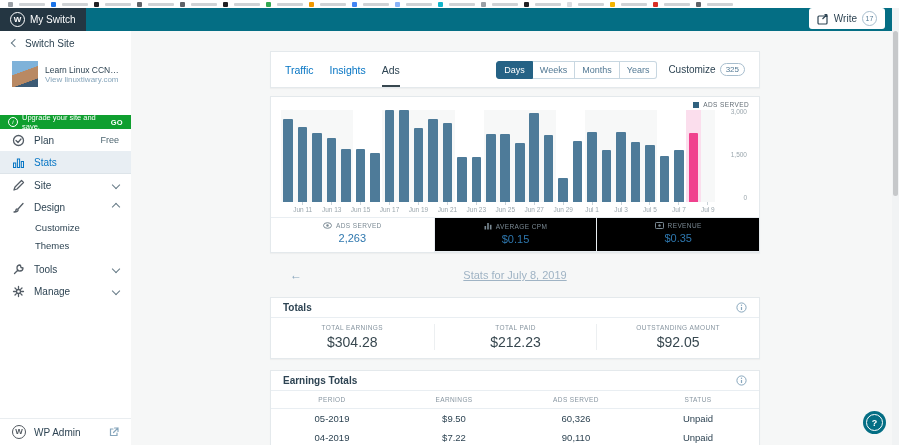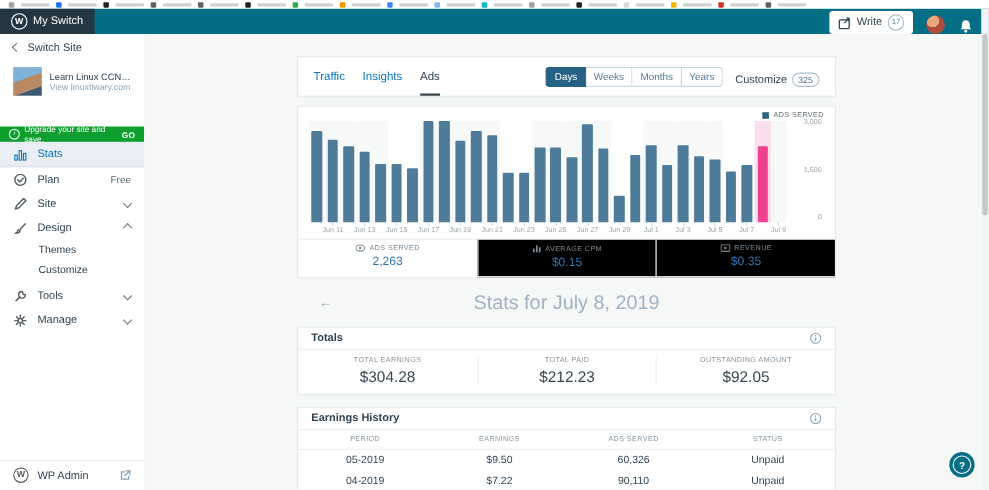--- a/index.html
+++ b/index.html
@@ -10,21 +10,21 @@
              align-items:flex-start;gap:6px;padding:2px 8px;overflow:hidden;}
   .bm{width:5px;height:5px;border-radius:1px;flex:0 0 auto;display:inline-block;}
   .bm-t{width:26px;height:3px;margin-top:1px;background:#cfd3d6;border-radius:1px;flex:0 0 auto;display:inline-block;}
   
   .masthead{position:absolute;top:8px;left:0;right:0;height:23px;background:#046e84;display:flex;
             align-items:stretch;color:#fff;font-size:10px;}
   .mh-item{display:flex;align-items:center;gap:5px;padding:0 10px;cursor:pointer;}
   .mh-item.sel{background:#243642;}
   .wp-logo{width:13px;height:13px;border:1.4px solid #fff;border-radius:50%;display:flex;align-items:center;
            justify-content:center;font-size:8px;font-weight:bold;line-height:1;}
-  .mh-right{margin-left:auto;display:flex;align-items:flex-end;gap:12px;padding-right:14px;}
+  .mh-right{margin-left:auto;display:flex;align-items:flex-end;gap:12px;padding-right:14px;flex-direction:column;}
   .write-btn{background:#fff;color:#2e4453;border-radius:3px;display:flex;align-items:center;gap:5px;
              padding:3px 8px;font-size:10px;cursor:pointer;}
   .write-badge{width:13px;height:13px;border:1px solid #a8bece;border-radius:50%;font-size:7px;color:#537994;
                display:flex;align-items:center;justify-content:center;}
   .avatar{width:17px;height:17px;border-radius:50%;background:radial-gradient(circle at 35% 30%,#e8a87c 0 35%,#b14a3a 36% 100%);cursor:pointer;}
   
   .sidebar{position:absolute;top:31px;left:0;bottom:0;width:131px;background:#fff;border-right:1px solid #e4e8ea;}
   .switch-site{height:24px;display:flex;align-items:center;gap:7px;padding:0 12px;font-size:10px;color:#2e4453;cursor:pointer;}
   .chev{display:inline-block;width:5px;height:5px;border-left:1.4px solid #667a86;border-bottom:1.4px solid #667a86;}
   .chev.left{transform:rotate(45deg);}
@@ -53,21 +53,21 @@
   .ext-icon{margin-left:auto;}
   
   .main{position:absolute;top:31px;left:131px;right:0;bottom:0;background:#f6f7f7;overflow:hidden;}
   .content-col{width:490px;margin:20px auto 0;}
   .card{background:#fff;border:1px solid #e4e9ec;box-shadow:0 1px 1px rgba(0,0,0,.03);}
   
   .tabbar{height:35px;display:flex;align-items:center;padding:0 14px;}
   .tabs{display:flex;gap:16px;align-items:center;height:100%;}
   .tab{font-size:10.5px;color:#0675c4;display:flex;align-items:center;height:100%;cursor:pointer;}
   .tab.active{color:#2e4453;box-shadow:inset 0 -2px 0 #37474f;}
-  .tab-controls{margin-left:auto;display:flex;align-items:flex-end;}
+  .tab-controls{margin-left:auto;display:flex;align-items:center;}
   .seg{display:flex;}
   .seg-btn{font-size:9px;padding:3px 7px;border:1px solid #c8d7e1;border-left-width:0;background:#fff;
            color:#537994;cursor:pointer;}
   .seg-btn:first-child{border-left-width:1px;border-radius:3px 0 0 3px;}
   .seg-btn:last-child{border-radius:0 3px 3px 0;}
   .seg-btn.active{background:#256285;border-color:#256285;color:#fff;}
   .followers{display:flex;align-items:center;gap:4px;margin-left:11px;font-size:10px;color:#2e4453;cursor:pointer;}
   .pill{border:1px solid #a8bece;border-radius:8px;padding:0 5px;font-size:8px;color:#537994;line-height:11px;}
   
   .chart-card{margin-top:8px;padding-bottom:0;}
@@ -90,21 +90,21 @@
   .yt0{top:-2px;} .yt1{top:41px;} .yt2{top:84px;}
   
   .stat-tabs{display:grid;grid-template-columns:1fr 1fr 1fr;border-top:1px solid #e9eef2;margin-top:2px;}
   .stat-tab{text-align:center;padding:4px 0 6px;cursor:pointer;}
   .stat-tab.inactive{background:#000000;border-left:1px solid #e9eef2;border-bottom:1px solid #e9eef2;}
   .stat-label{font-size:6.5px;letter-spacing:.4px;color:#7b8a94;display:flex;align-items:center;
               justify-content:center;gap:4px;}
   .stat-value{font-size:11px;color:#2e77ae;margin-top:3px;}
   
   .day-nav{height:44px;position:relative;display:flex;align-items:center;justify-content:center;}
-  .day-nav-title{font-size:18px;color:#9fb3c4;}
+  .day-nav-title{font-size:11px;color:#9fb3c4;text-decoration:underline;}
   .back-arrow{position:absolute;left:20px;font-size:12px;color:#87a6bc;cursor:pointer;}
   
   .card-header{height:19px;display:flex;align-items:center;padding:0 12px;font-size:10px;font-weight:bold;
                color:#2e4453;border-bottom:1px solid #e9eef2;}
   .info-icon{margin-left:auto;cursor:pointer;display:flex;}
   .totals-grid{display:grid;grid-template-columns:1fr 1fr 1fr;padding:6px 0 8px;}
   .totals-cell{text-align:center;border-left:1px solid #eceff1;}
   .totals-cell:first-child{border-left:none;}
   .totals-label{font-size:6.5px;letter-spacing:.4px;color:#8795a0;}
   .totals-value{font-size:14px;color:#37474f;margin-top:3px;}
@@ -198,56 +198,56 @@
       <div class="site-title">Learn Linux CCNA CEH CCNP IPv6</div>
       <div class="site-url">View linuxtiwary.com</div>
     </div>
   </div>
   <div class="upgrade-banner">
     <span class="info-dot">i</span>
     <span>Upgrade your site and save.</span>
     <span class="upgrade-go">GO</span>
   </div>
   <div class="menu">
+    <div class="menu-item">
+      <svg width="13" height="13" viewBox="0 0 13 13">
+        <circle cx="6.5" cy="6.5" r="5" class="icon-stroke"></circle>
+        <path d="M4 6.5 l2 2 l3-3.5" class="icon-stroke"></path>
+      </svg>
+      <span>Plan</span>
+      <span class="menu-meta">Free</span>
+    </div>
     <div class="menu-item active">
       <svg width="13" height="13" viewBox="0 0 13 13">
         <rect x="1.5" y="7" width="2.2" height="4.5" fill="#0675c4"></rect>
         <rect x="5.4" y="3" width="2.2" height="8.5" fill="#0675c4"></rect>
         <rect x="9.3" y="5.5" width="2.2" height="6" fill="#0675c4"></rect>
       </svg>
       <span>Stats</span>
     </div>
     <div class="menu-item">
       <svg width="13" height="13" viewBox="0 0 13 13">
-        <circle cx="6.5" cy="6.5" r="5" class="icon-stroke"></circle>
-        <path d="M4 6.5 l2 2 l3-3.5" class="icon-stroke"></path>
-      </svg>
-      <span>Plan</span>
-      <span class="menu-meta">Free</span>
-    </div>
-    <div class="menu-item">
-      <svg width="13" height="13" viewBox="0 0 13 13">
         <path d="M2 11 l1-3 l6.5-6.5 l2 2 L5 10 z" class="icon-stroke"></path>
       </svg>
       <span>Site</span>
       <span class="chev down"></span>
     </div>
     <div class="menu-item">
       <svg width="13" height="13" viewBox="0 0 13 13">
         <path d="M2 11 c1.5 0 2-1 2-2 c0-.8 1-1.5 1.8-.7 c.8.8 0 1.7-.8 2.2 c-1 .6-2 .5-3 .5 z" class="icon-stroke"></path>
         <path d="M6.5 7.5 L11 2.5" class="icon-stroke"></path>
       </svg>
       <span>Design</span>
       <span class="chev up"></span>
     </div>
     <div class="submenu-item">
+      <span>Customize</span>
+    </div>
+    <div class="submenu-item">
       <span>Themes</span>
-    </div>
-    <div class="submenu-item">
-      <span>Customize</span>
     </div>
     <div class="menu-item" style="margin-top:4px;">
       <svg width="13" height="13" viewBox="0 0 13 13">
         <path d="M8 2 a3 3 0 1 0 3 3 l-2-.5 l-.5-2 z M6 7 L2.5 10.5" class="icon-stroke"></path>
       </svg>
       <span>Tools</span>
       <span class="chev down"></span>
     </div>
     <div class="menu-item">
       <svg width="13" height="13" viewBox="0 0 13 13">
@@ -589,21 +589,21 @@
         </div>
         <div class="totals-cell">
           <div class="totals-label">OUTSTANDING AMOUNT</div>
           <div class="totals-value">$92.05</div>
         </div>
       </div>
     </div>
 
     <div class="card history-card">
       <div class="card-header">
-        <span>Earnings History</span>
+        <span>Earnings Totals</span>
         <span class="info-icon">
           <svg width="11" height="11" viewBox="0 0 11 11">
             <circle cx="5.5" cy="5.5" r="4.6" fill="none" stroke="#87a6bc" stroke-width="1"></circle>
             <line x1="5.5" y1="5" x2="5.5" y2="8" stroke="#87a6bc" stroke-width="1.2"></line>
             <circle cx="5.5" cy="3.2" r="0.7" fill="#87a6bc"></circle>
           </svg>
         </span>
       </div>
       <div class="etable">
         <div class="erow ehead">

